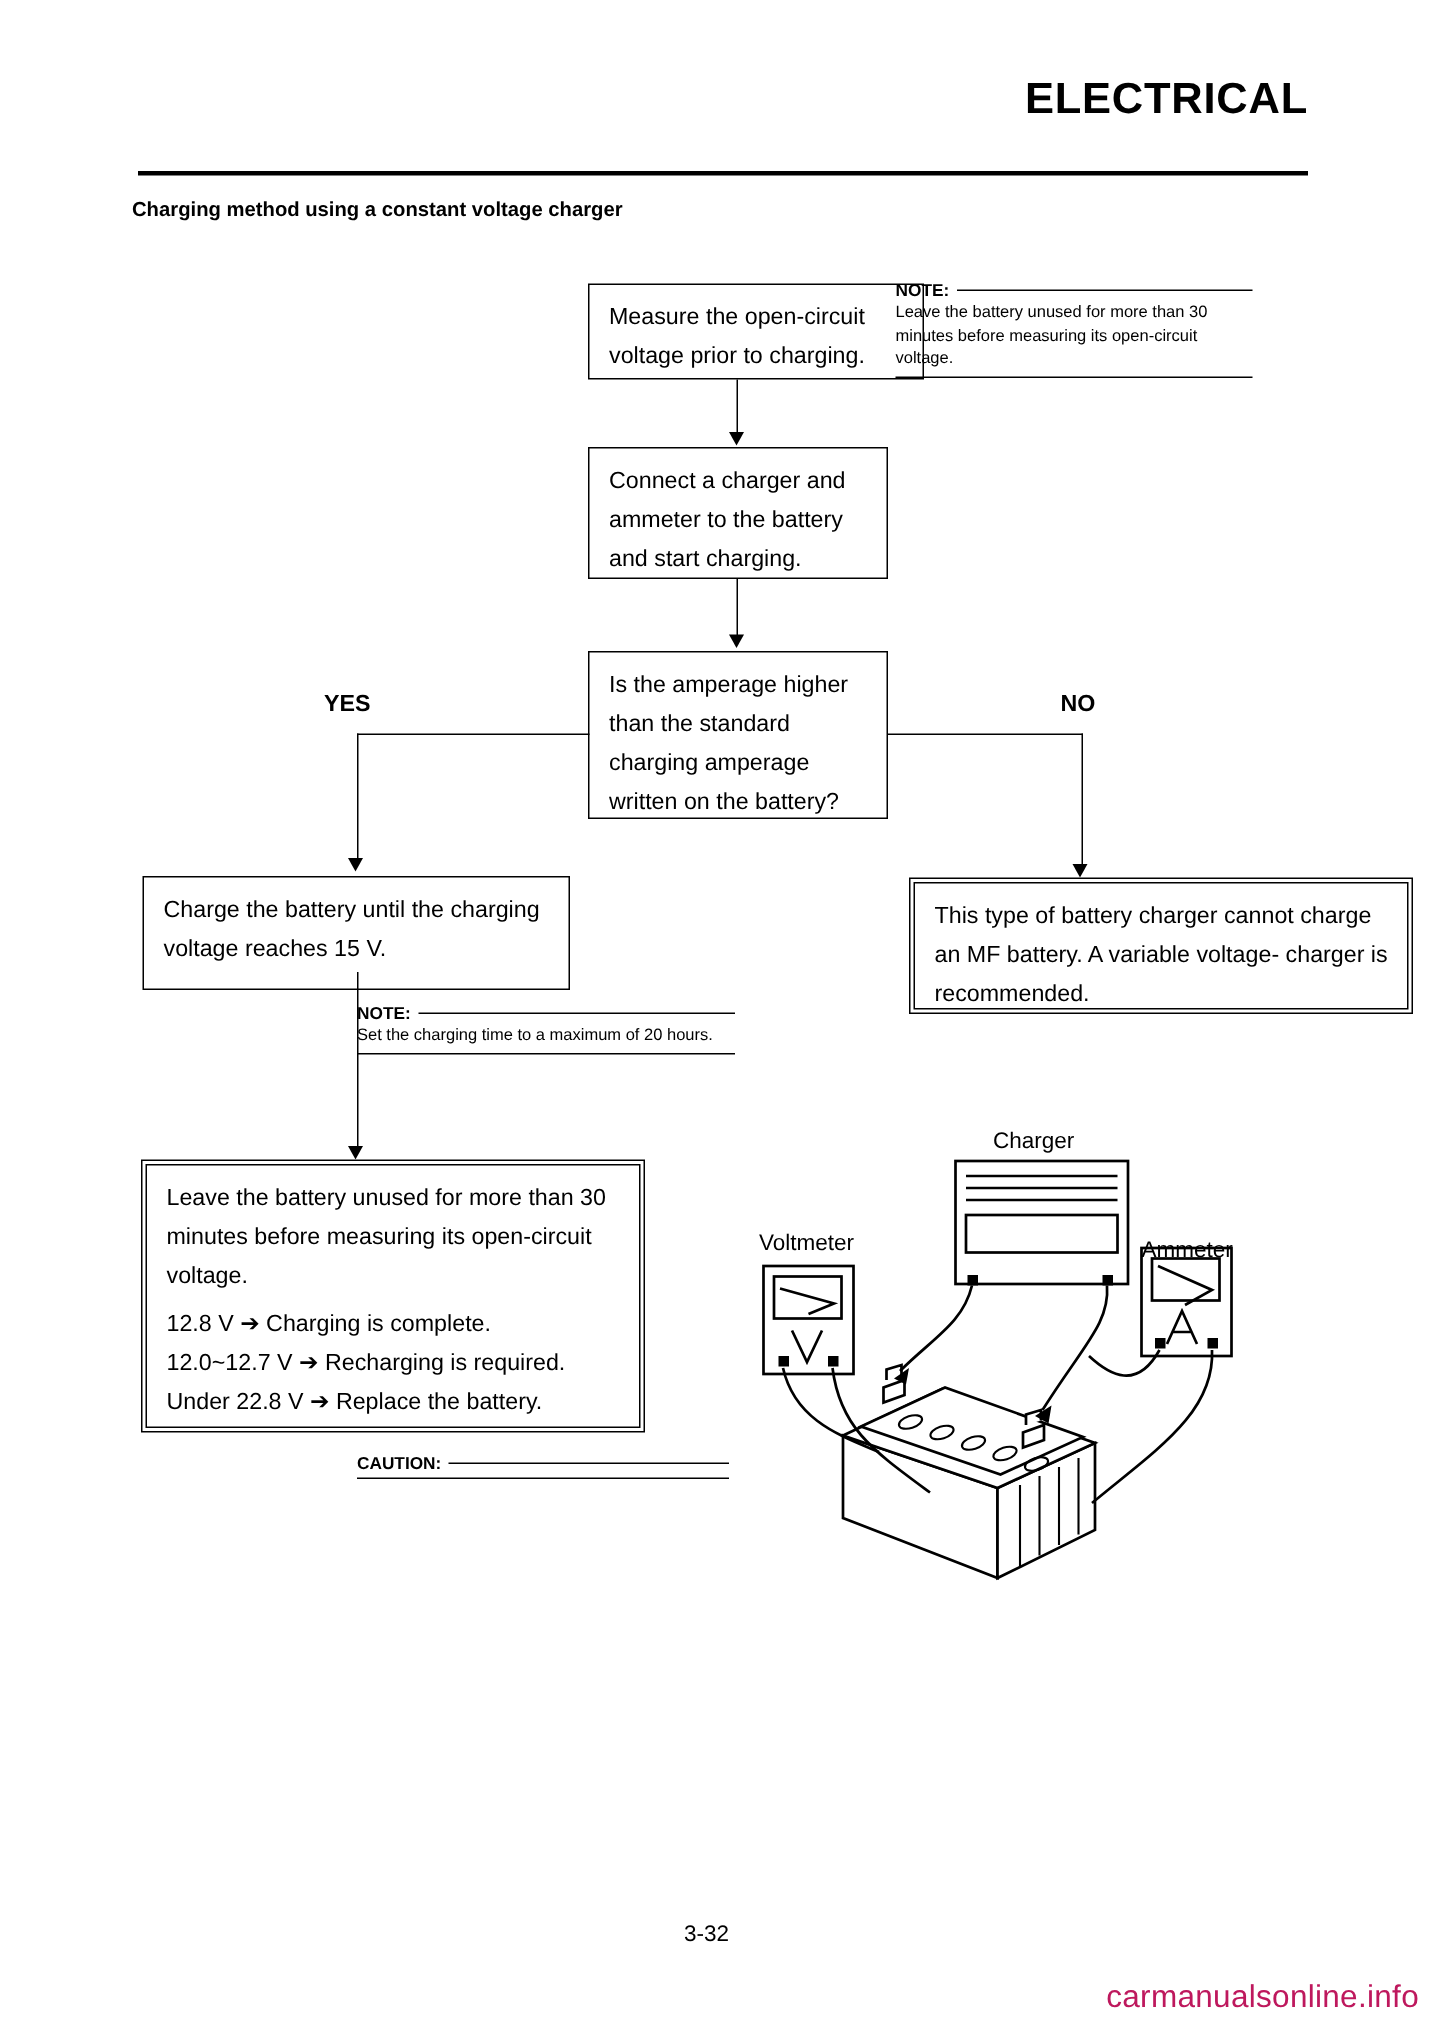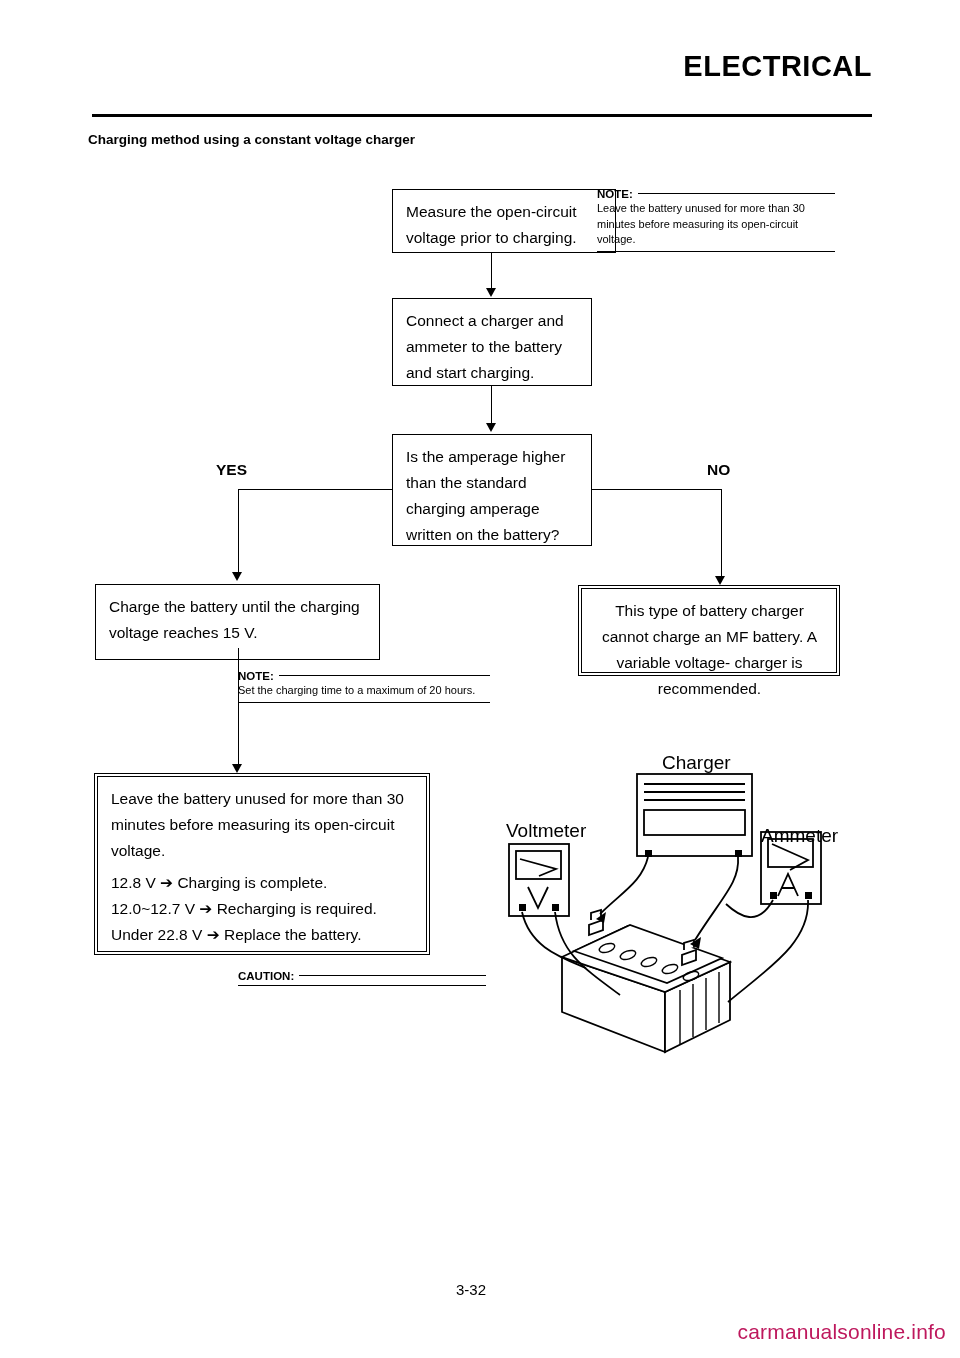--- a/index.html
+++ b/index.html
@@ -50,21 +50,21 @@
     border: 1.5px solid #000;
     outline: 1.5px solid #000;
     outline-offset: 2.5px;
   }
   .fc-box p { margin: 0; }
 
   #box-measure   { left: 392px; top: 189px;  width: 224px; height: 64px; }
   #box-connect   { left: 392px; top: 298px;  width: 200px; height: 88px; }
   #box-decision  { left: 392px; top: 434px;  width: 200px; height: 112px; }
   #box-charge    { left: 95px;  top: 584px;  width: 285px; height: 76px; }
-  #box-cannot    { left: 581px; top: 588px;  width: 256px; height: 85px; text-align: center; }
+  #box-cannot    { left: 609px; top: 588px;  width: 330px; height: 85px; }
   #box-leave     { left: 97px;  top: 776px;  width: 330px; height: 176px; }
 
   #box-leave .spacer { height: 6px; }
 
   
   .vline {
     position: absolute;
     width: 0;
     border-left: 1.6px solid #000;
   }
@@ -133,21 +133,21 @@
   }
 
   #note-top     { left: 597px; top: 188px; width: 238px; }
   #note-charge  { left: 238px; top: 670px; width: 252px; }
   #caution-box  { left: 238px; top: 970px; width: 248px; }
 
   
   #illustration { position: absolute; left: 490px; top: 752px; width: 400px; height: 330px; }
   .illus-label {
     position: absolute;
-    font-size: 19px;
+    font-size: 15px;
   }
   #label-charger   { left: 172px; top: 0px; }
   #label-voltmeter { left: 16px;  top: 68px; }
   #label-ammeter   { left: 271px; top: 73px; }
 
   
   #page-number {
     position: absolute;
     left: 456px; top: 1281px;
     font-size: 15px; font-weight: normal;

